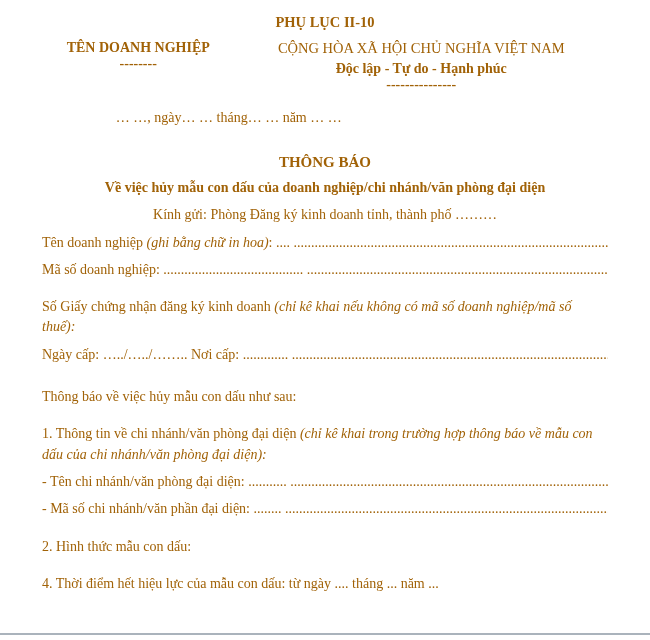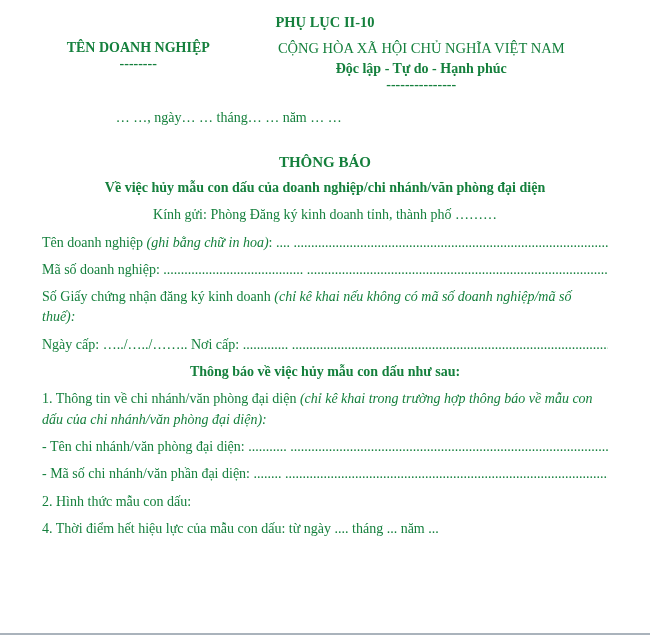--- a/index.html
+++ b/index.html
@@ -6,21 +6,21 @@
     margin: 0;
     padding: 0;
     background: #ffffff;
   }
   .page {
     position: relative;
     width: 650px;
     height: 640px;
     overflow: hidden;
     background: #ffffff;
-    color: #15803d;
+    color: #a16207;
     font-family: "Liberation Serif", "DejaVu Serif", serif;
     font-size: 14px;
     line-height: 1.45;
     cursor: text;
   }
   .content {
     padding: 6px 42px 0 42px;
   }
   .it { font-style: italic; }
 
@@ -57,25 +57,24 @@
   .salutation {
     margin-top: 7px;
     text-align: center;
   }
 
   .field-line {
     margin-top: 7px;
     white-space: nowrap;
     overflow: hidden;
   }
-  .para { margin-top: 7px; }
+  .para { margin-top: 17px; }
   .section-heading {
-    margin-top: 7px;
-    text-align: center;
-    font-weight: bold;
+    margin-top: 22px;
+    font-weight: normal;
   }
 
   table.seal {
     border-collapse: collapse;
     width: 100%;
     margin-top: 3px;
   }
   table.seal th, table.seal td {
     border: 1px solid #000;
     font-weight: normal;

